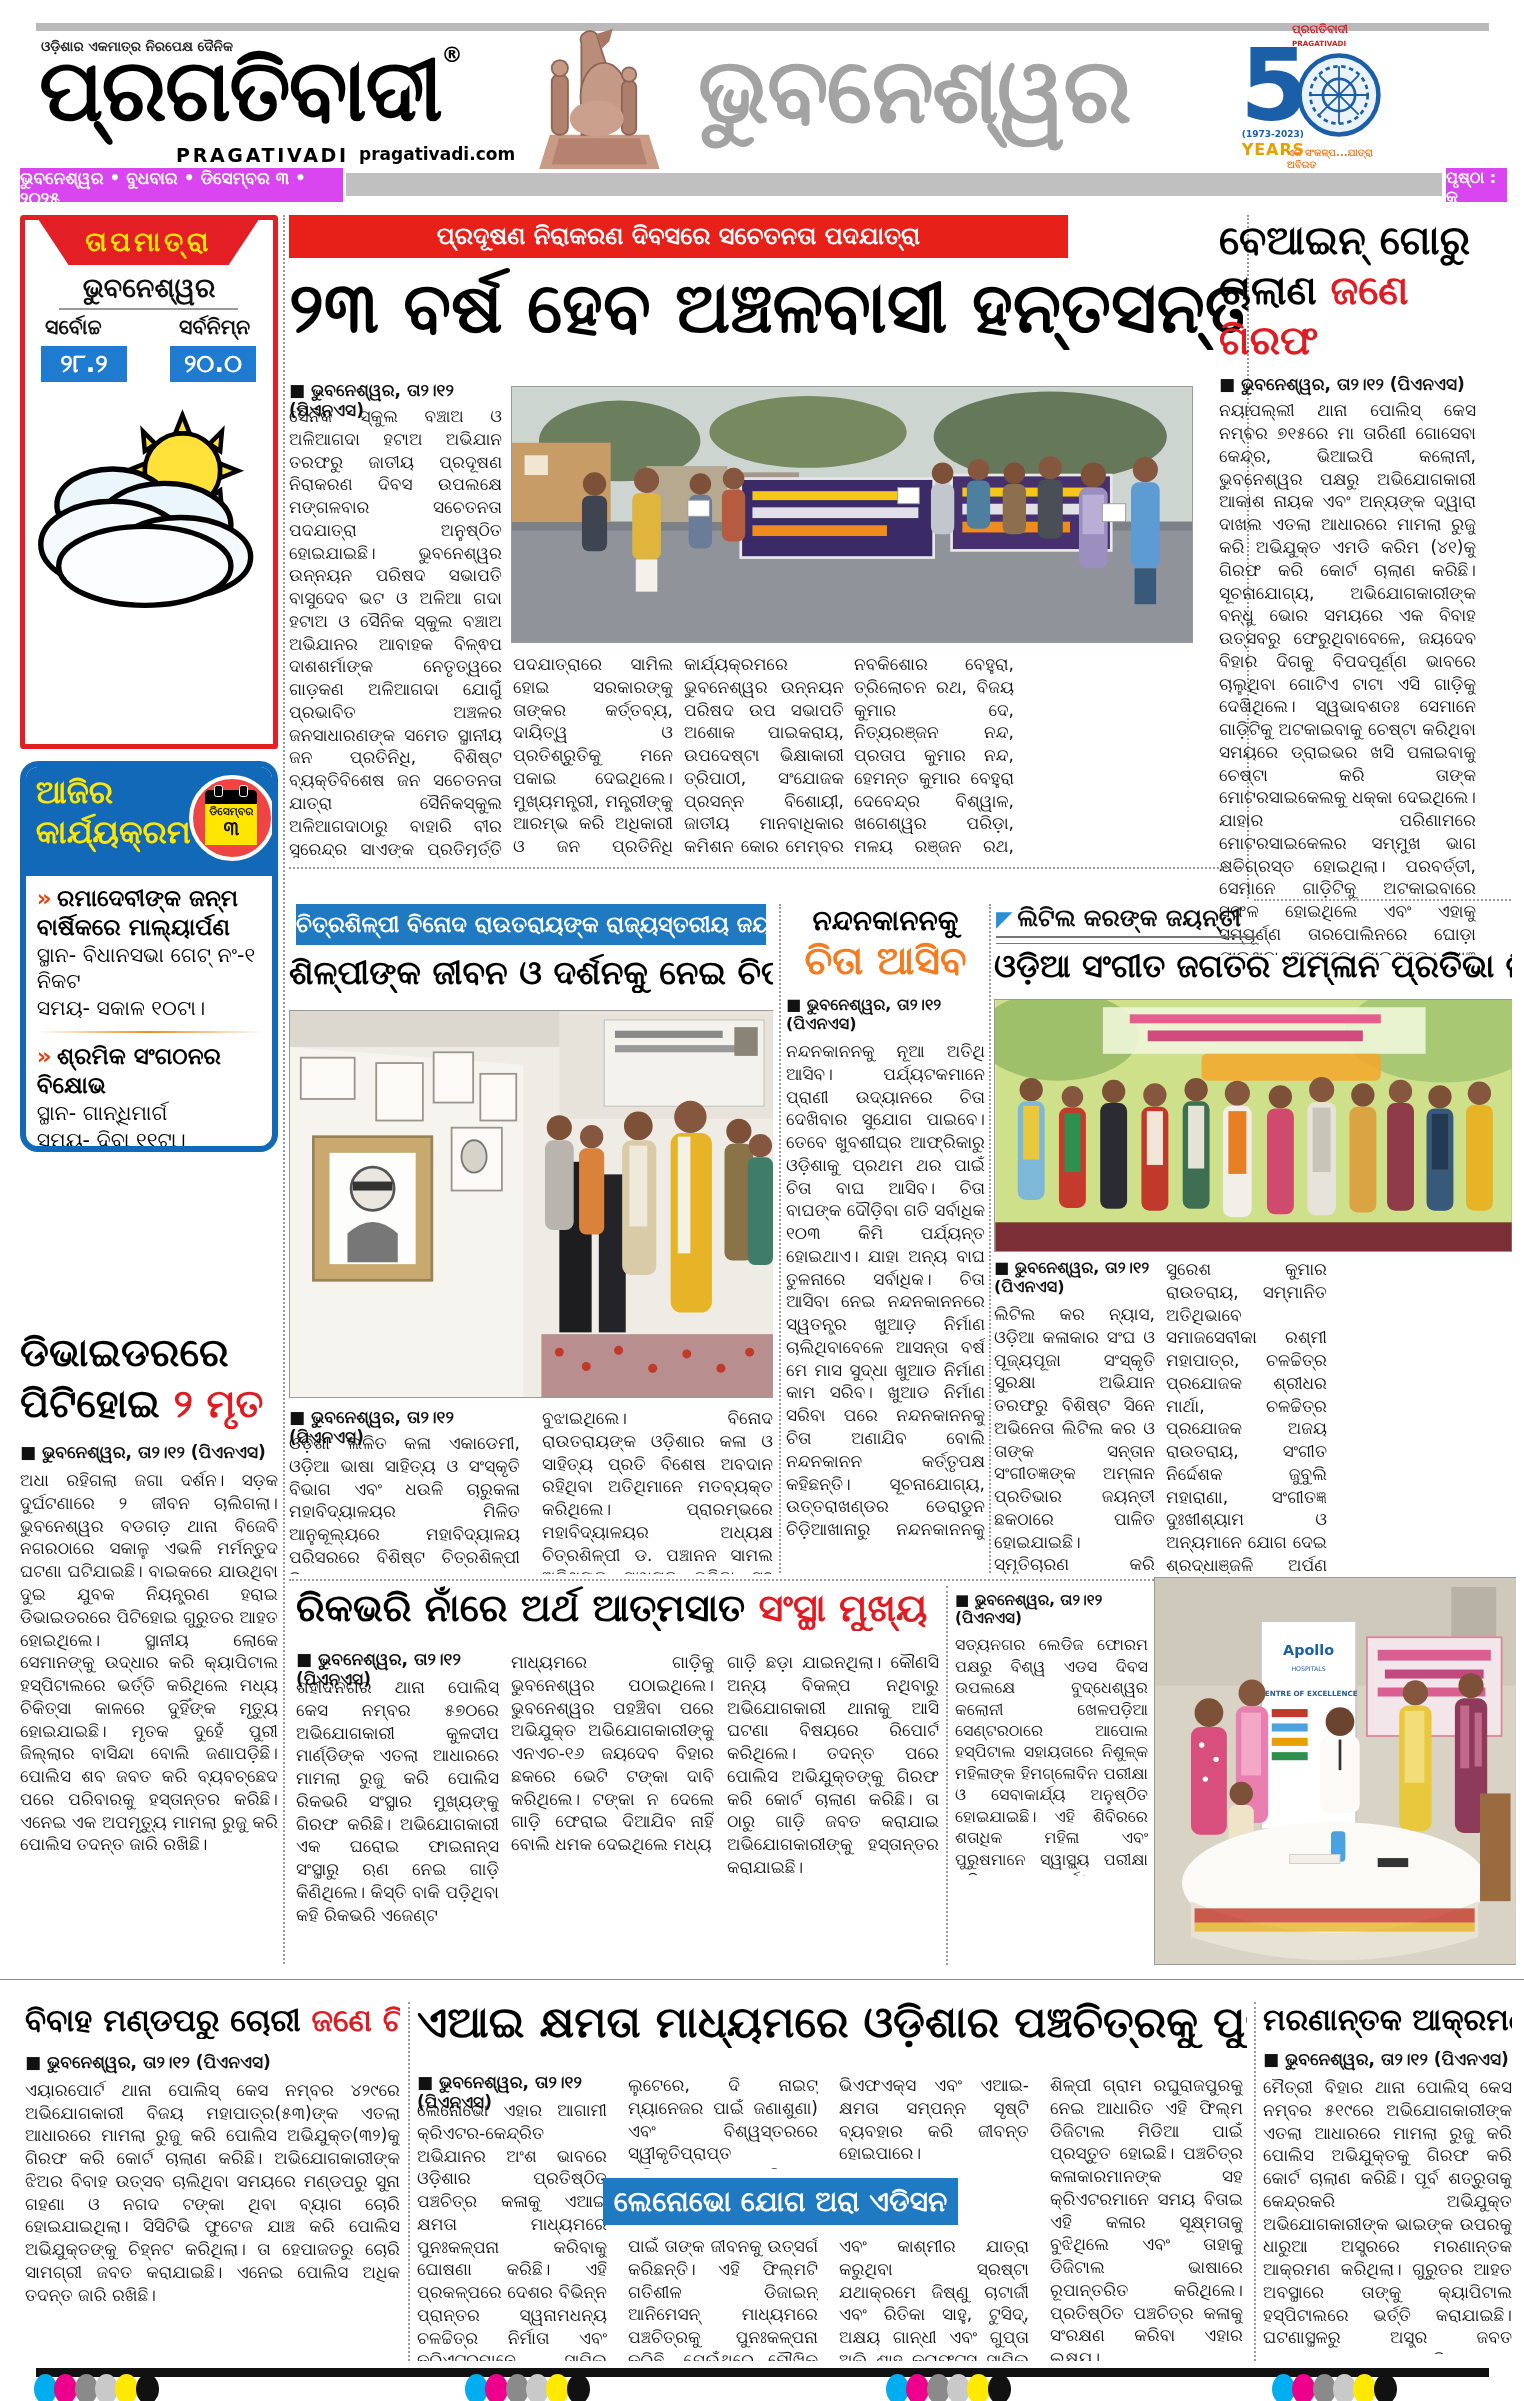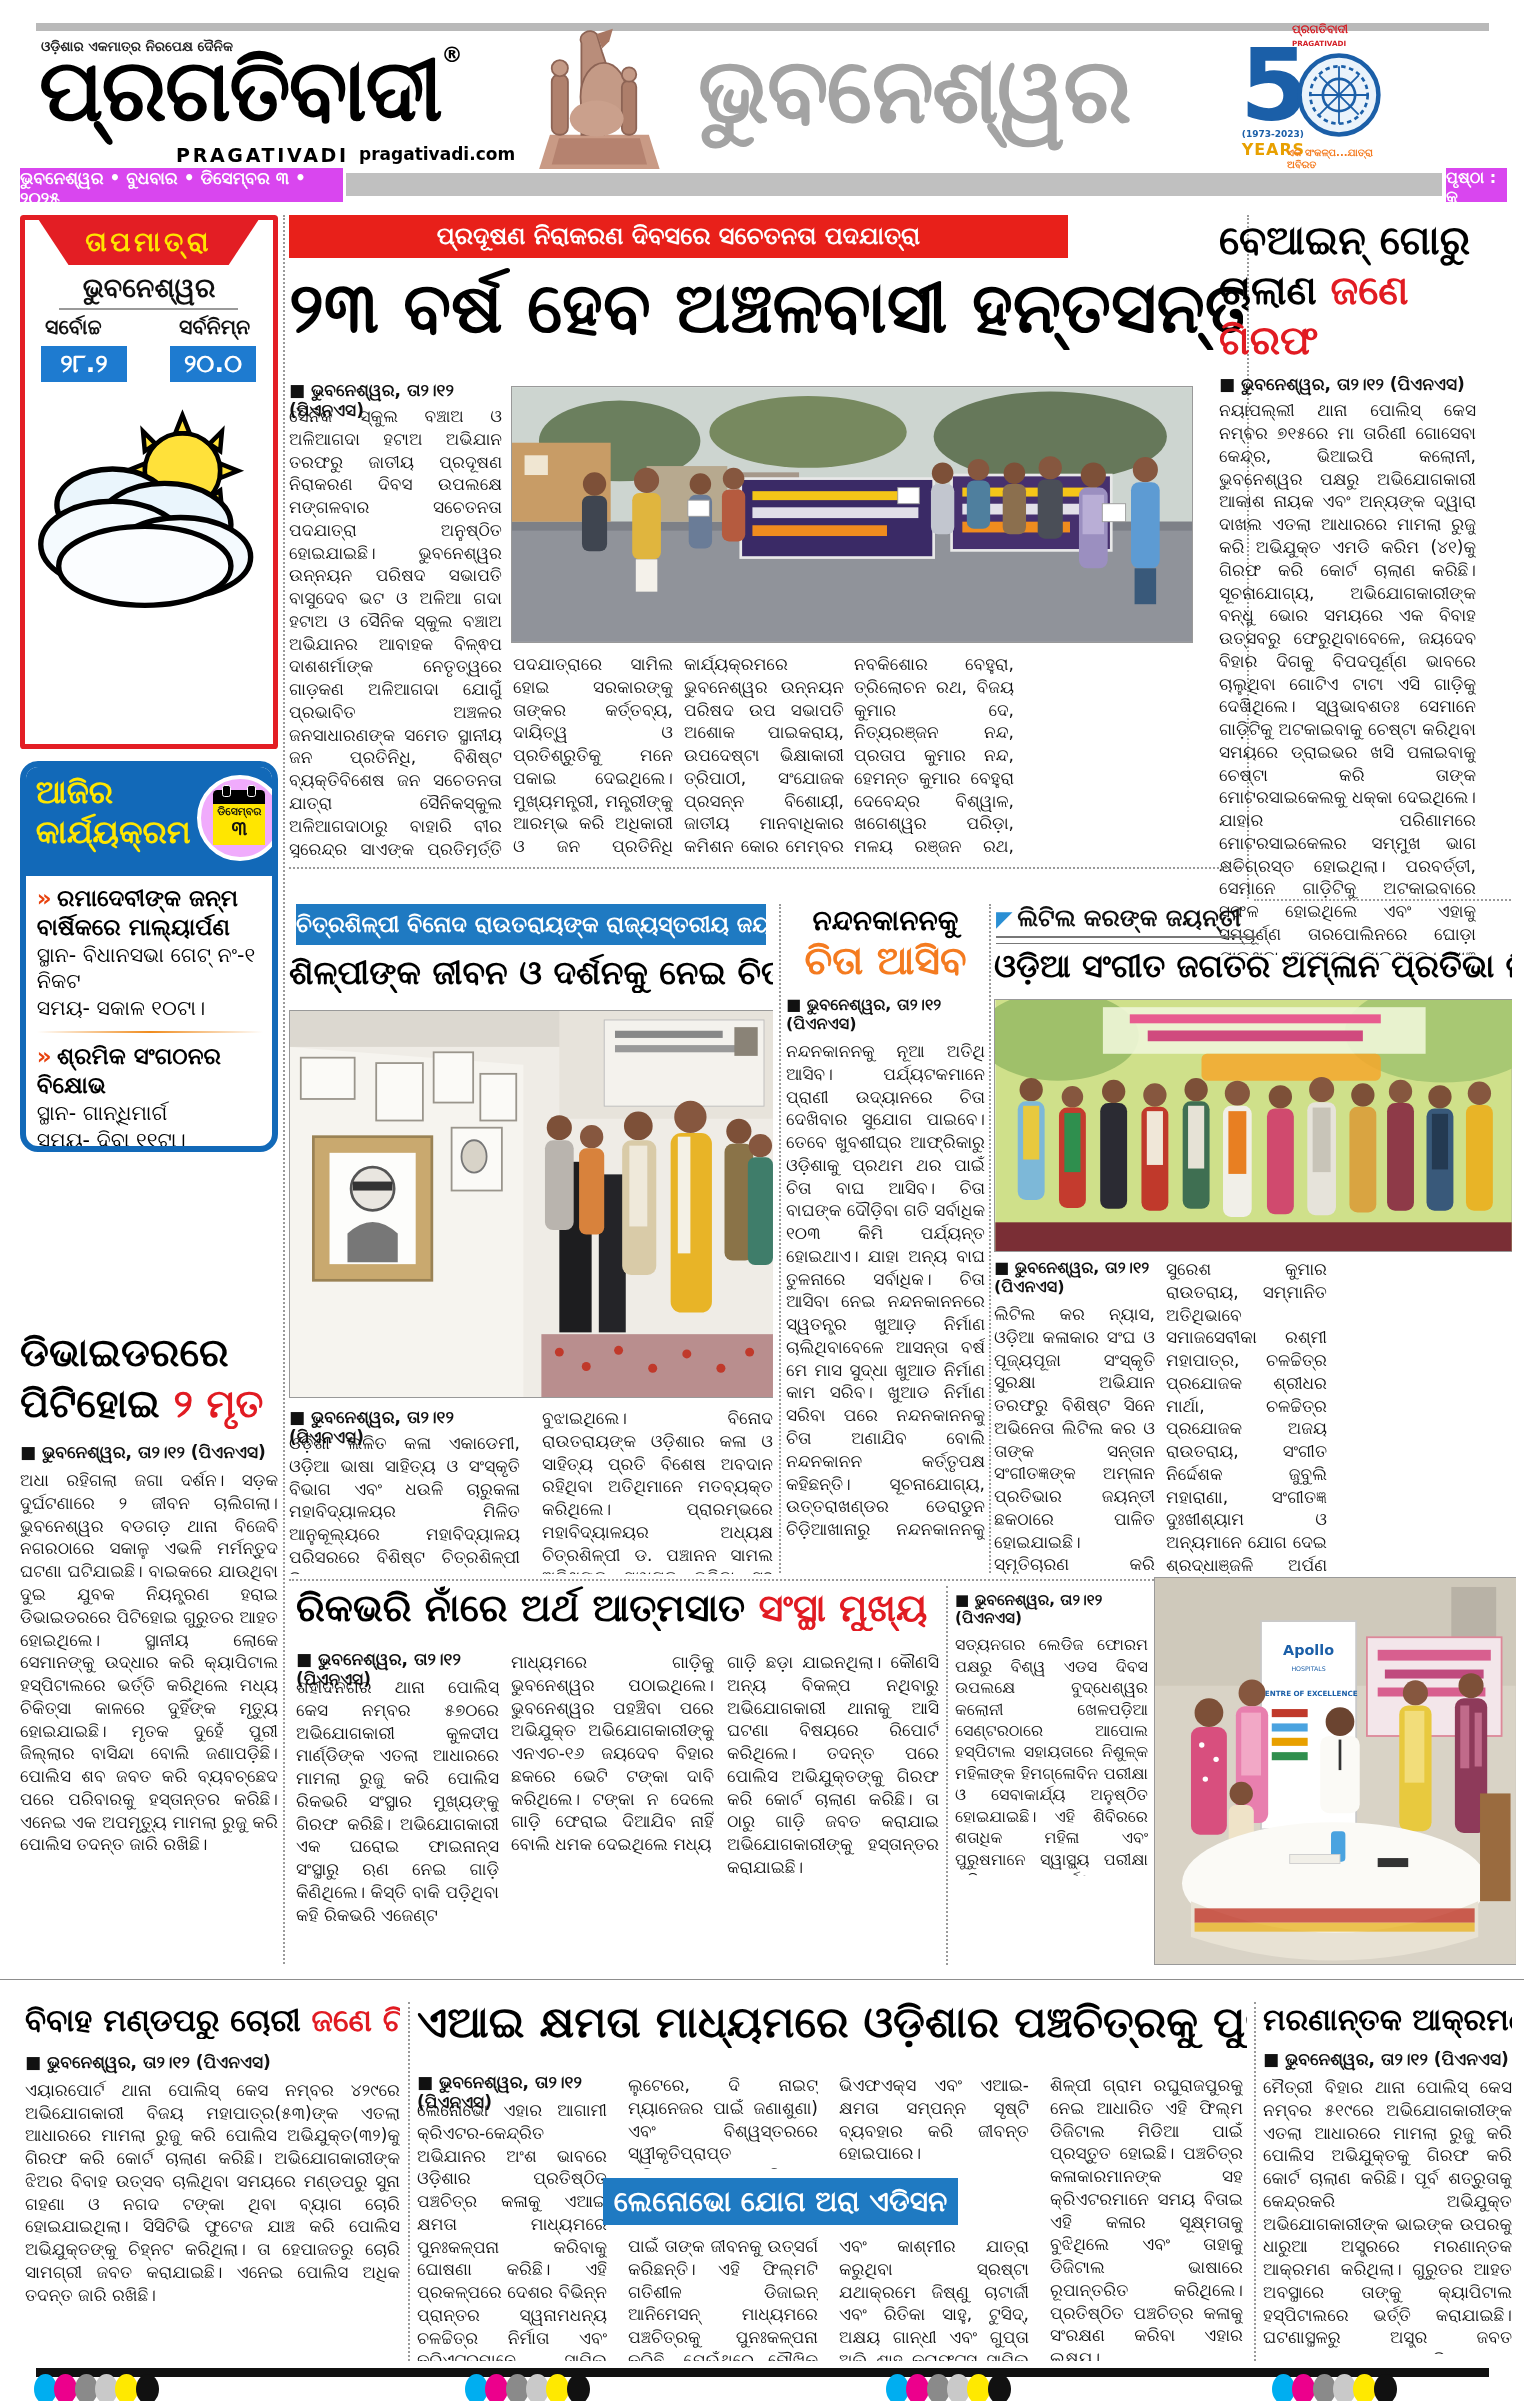--- a/index.html
+++ b/index.html
@@ -123,21 +123,21 @@
       </svg>
     </div>
   </div>
 
   <div class="abs" style="left:20px;top:761px;width:258px;height:391px;border:6.3px solid #1269b8;border-radius:18px;box-sizing:border-box;background:#fff;overflow:hidden;">
     <div class="abs" style="left:-6.3px;top:-6.3px;width:258px;height:115px;background:#1269b8;">
       <div style="position:absolute;left:16px;top:10.8px;color:#ffe600;font-weight:900;font-size:32px;line-height:1.25;">
         <span>ଆଜିର</span><br>
         <span>କାର୍ଯ୍ୟକ୍ରମ</span>
       </div>
-      <div class="abs" style="left:177px;top:14.4px;width:86px;height:86px;background:#f0abfc;border:4.5px solid #fff;border-radius:50%;box-sizing:border-box;">
+      <div class="abs" style="left:169px;top:14.4px;width:86px;height:86px;background:#ef4444;border:4.5px solid #fff;border-radius:50%;box-sizing:border-box;">
         <div style="position:absolute;left:12.6px;top:10.8px;width:52px;height:56px;">
           <div style="position:absolute;left:0;top:0;width:52px;height:14.4px;background:#000;border-radius:4.5px 4.5px 0 0;"></div>
           <div style="position:absolute;left:9px;top:-5.4px;width:6.3px;height:10.8px;background:#000;border:1.8px solid #fff;border-radius:2.7px;"></div>
           <div style="position:absolute;left:34px;top:-5.4px;width:6.3px;height:10.8px;background:#000;border:1.8px solid #fff;border-radius:2.7px;"></div>
           <div style="position:absolute;left:0;top:14.4px;width:52px;height:41px;background:#ffe600;text-align:center;">
             <span style="font-size:10.8px;font-weight:bold;display:block;line-height:1.4;">ଡିସେମ୍ବର</span>
             <span style="font-size:20px;font-weight:900;line-height:0.9;display:block;">୩</span>
           </div>
         </div>
       </div>

